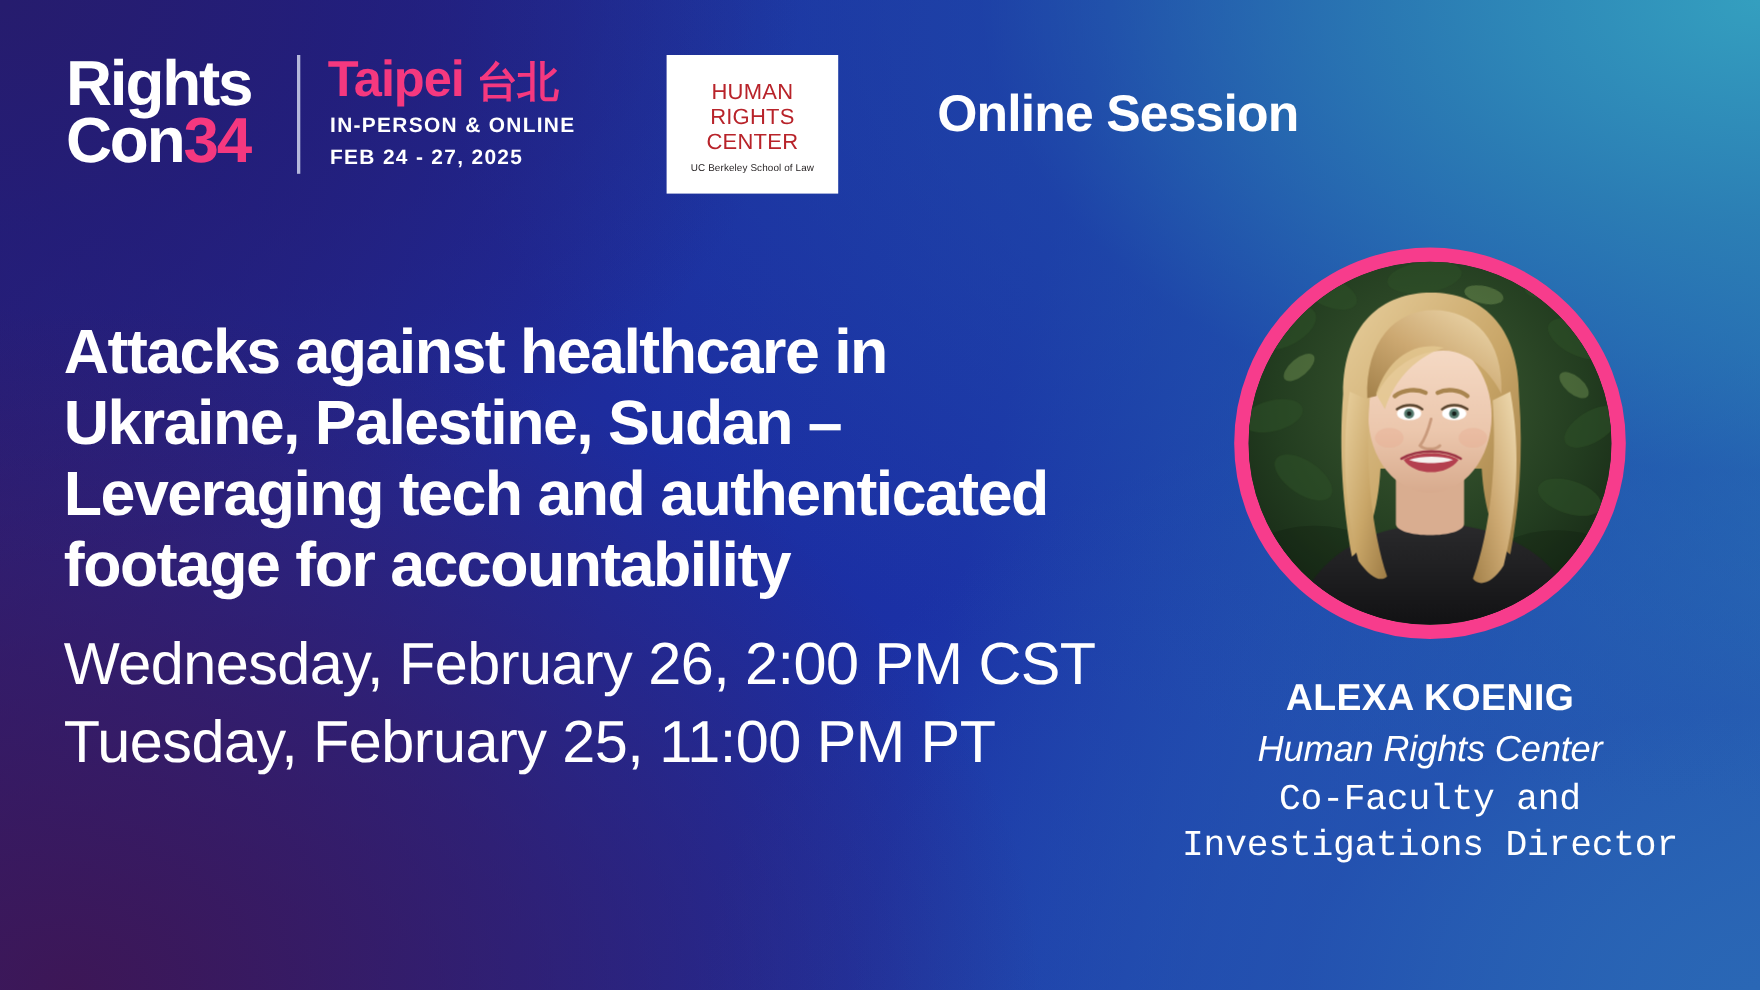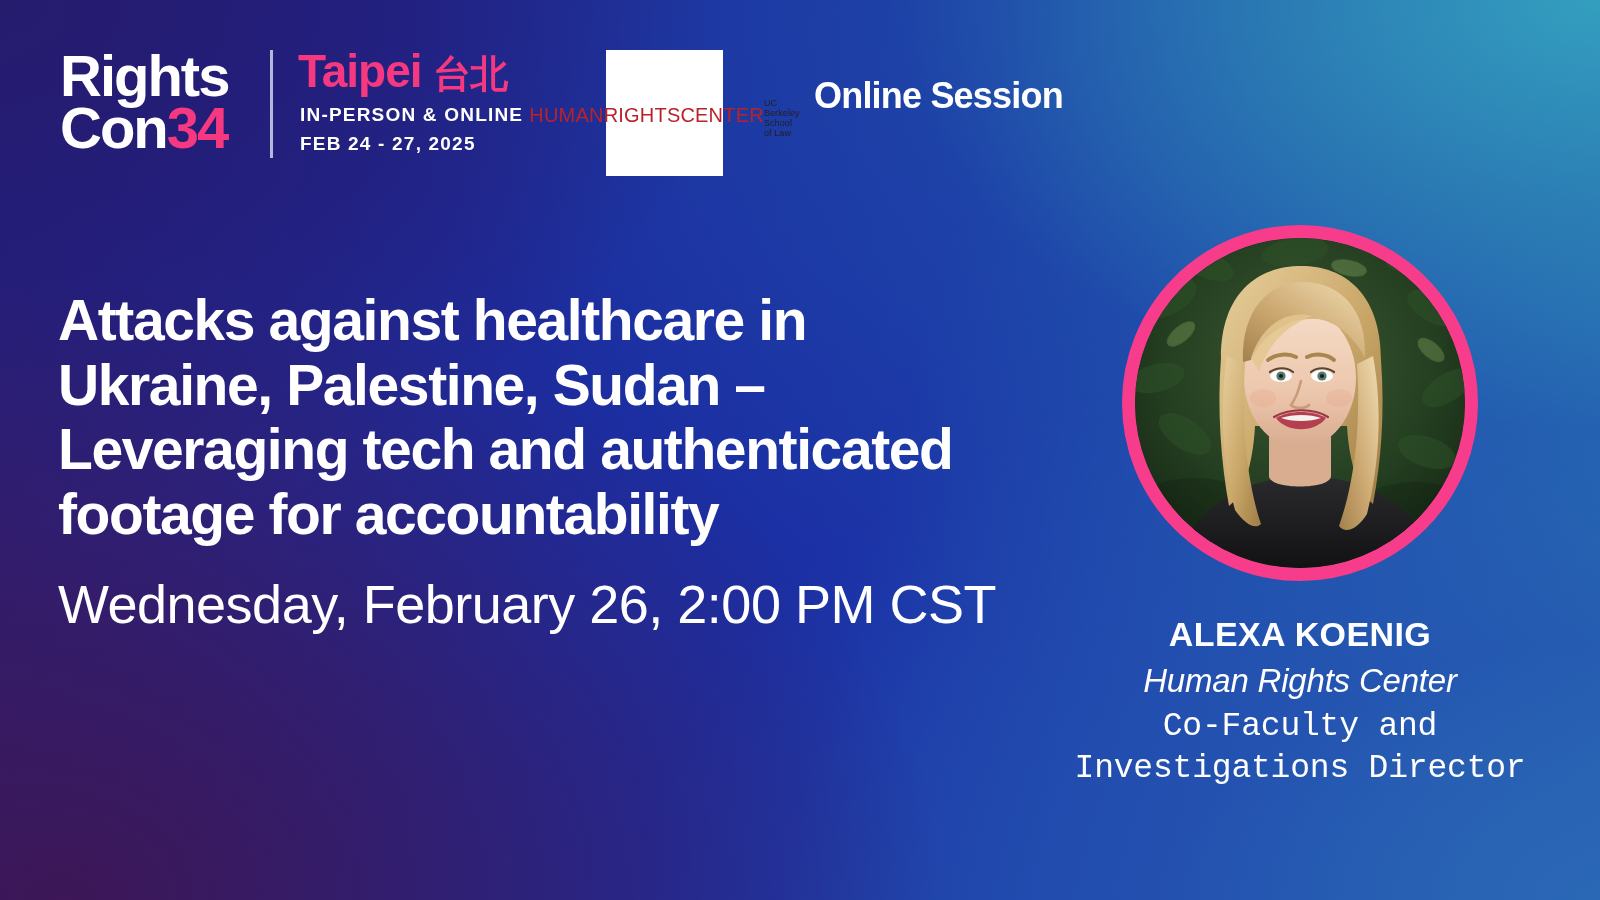--- a/index.html
+++ b/index.html
@@ -31,30 +31,30 @@
   .rc-line2 { position:absolute; left:0; top:52px; font-size:58px; font-weight:800; letter-spacing:-2px; color:#ffffff; }
   .rc-25 { color:#f5387f; }
   .rc-divider { position:absolute; left:210px; top:8px; width:3px; height:108px; background:#cfd4ec; opacity:.85; }
   .rc-taipei { position:absolute; left:238px; top:2px; font-size:46px; font-weight:800; color:#f5387f; letter-spacing:-1px; white-space:nowrap; }
   .rc-taipei .cjk { font-family:"DejaVu Sans", sans-serif; font-size:38px; font-weight:700;text-align:center; }
   .rc-sub1 { position:absolute; left:240px; top:62px; font-size:19px; font-weight:700; color:#ffffff; letter-spacing:1.2px; white-space:nowrap; }
   .rc-sub2 { position:absolute; left:240px; top:91px; font-size:19px; font-weight:800; color:#ffffff; letter-spacing:1.2px; white-space:nowrap; }
 
   
   .hrc-card {
-    position:absolute; left:606px; top:50px; width:117px; height:126px;
-    background:#ffffff; display:flex; flex-direction:row;
+    position:absolute; left:606px; top:50px; width:156px; height:126px;
+    background:#ffffff; display:flex; flex-direction:column;
     align-items:center; justify-content:center; padding-top:4px;
   }
   .hrc-line { color:#b8232a; font-size:20px; font-weight:400; line-height:1.12; letter-spacing:0.2px; }
   .hrc-sub { color:#231f20; font-size:9px; font-weight:400; margin-top:6px; letter-spacing:0.1px; }
 
   .online-session {
-    position:absolute; left:814px; top:75px;
-    font-size:36px; font-weight:800; color:#ffffff; letter-spacing:-0.8px;
+    position:absolute; left:852px; top:75px;
+    font-size:47px; font-weight:800; color:#ffffff; letter-spacing:-0.8px;
   }
 
   
   #left-col { position:absolute; left:58px; top:288px; width:1000px; }
   .session-title {
     font-size:57px; font-weight:800; color:#ffffff;
     line-height:1.135; letter-spacing:-1.4px;
     max-width:950px;
   }
   .session-times { margin-top:22px; }
@@ -117,20 +117,21 @@
       <div class="hrc-sub">UC Berkeley School of Law</div>
     </div>
 
     <div class="online-session">Online Session</div>
   </div>
 
   <div id="left-col">
     <div class="session-title">Attacks against healthcare in Ukraine, Palestine, Sudan – Leveraging tech and authenticated footage for accountability</div>
     <div class="session-times">
       <div class="session-time">Wednesday, February 26, 2:00 PM CST</div>
+      <div class="session-time">Tuesday, February 25, 11:00 PM PT</div>
     </div>
   </div>
 
   <div id="right-col">
 
     <div class="avatar-wrap">
       <div class="avatar-photo">
         <svg viewBox="0 0 330 330" preserveAspectRatio="xMidYMid slice" aria-hidden="true">
           <defs>
             <radialGradient id="foliage" cx="50%" cy="38%" r="78%">

